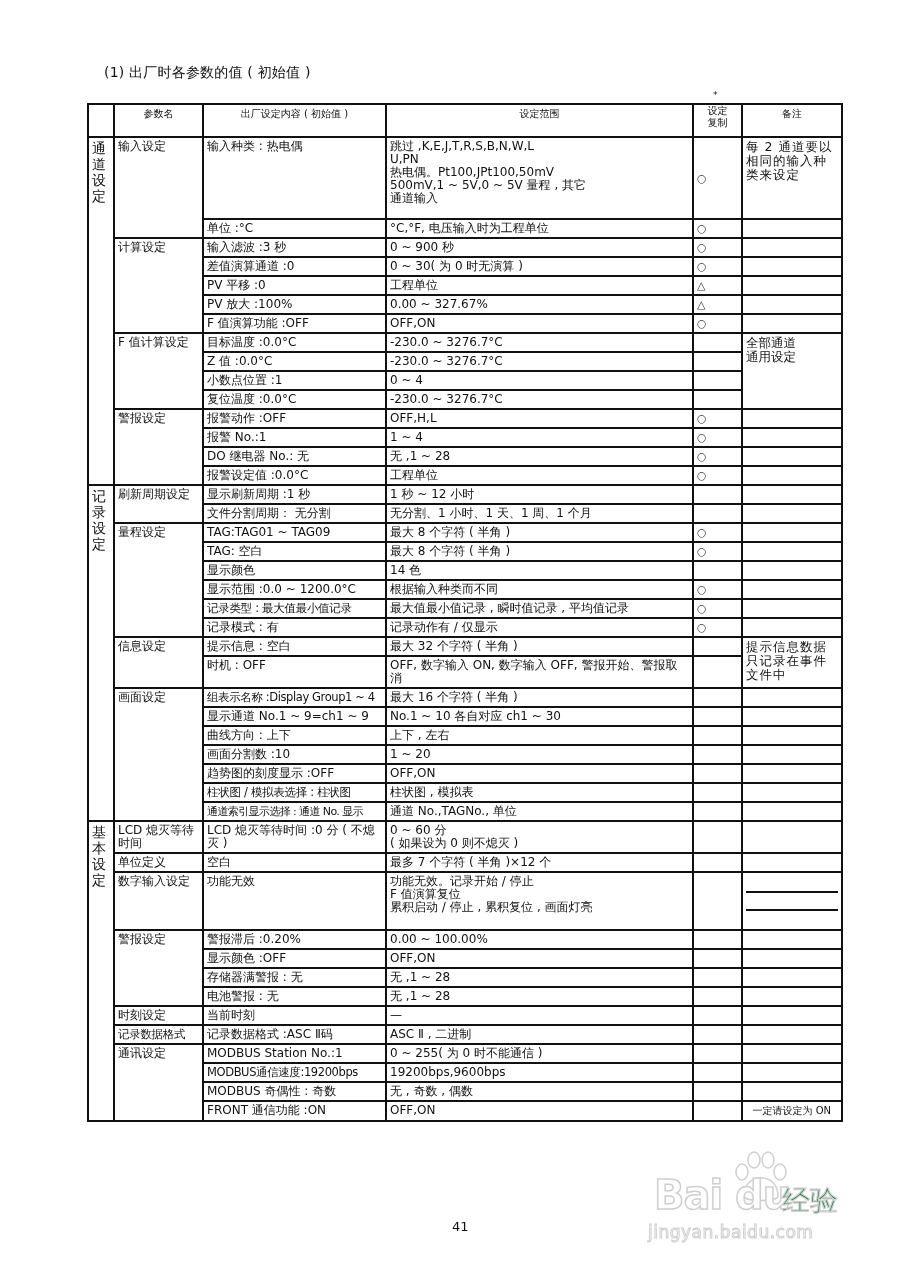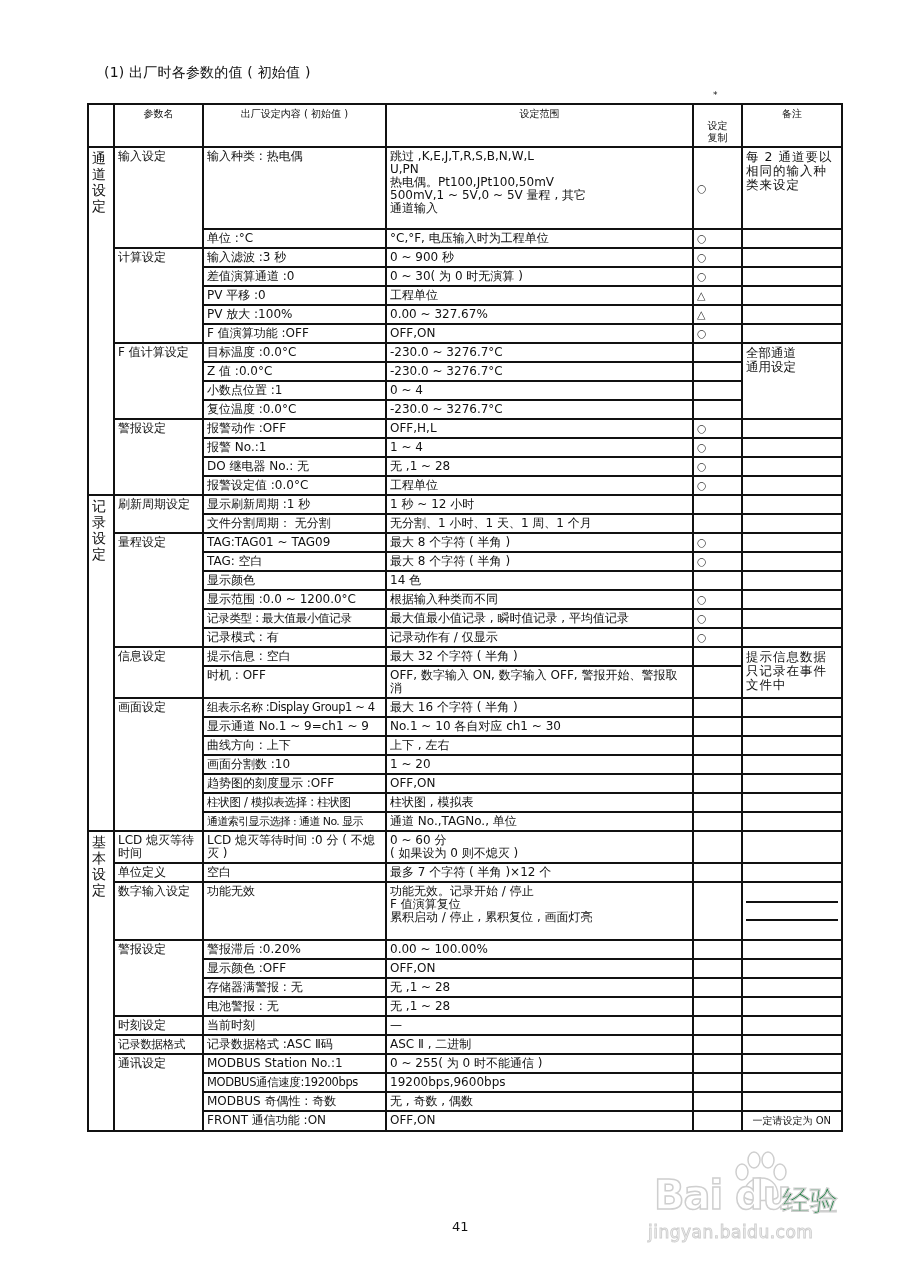--- a/index.html
+++ b/index.html
@@ -52,21 +52,21 @@
       <col class="c-range">
       <col class="c-copy">
       <col class="c-note">
   </colgroup>
   <thead>
     <tr style="height:33px">
       <th></th>
       <th>参数名</th>
       <th>出厂设定内容 ( 初始值 )</th>
       <th>设定范围</th>
-      <th class="multiline" style="line-height:12px;padding-top:15px">设定
+      <th class="multiline" style="line-height:12px;padding-top:0">设定
 复制</th>
       <th>备注</th>
     </tr>
   </thead>
   <tbody>
 
     <tr class="r" style="height:82px">
       <td class="group" rowspan="15"><span>通道设定</span></td>
       <td rowspan="2">输入设定</td>
       <td>输入种类 : 热电偶</td>

